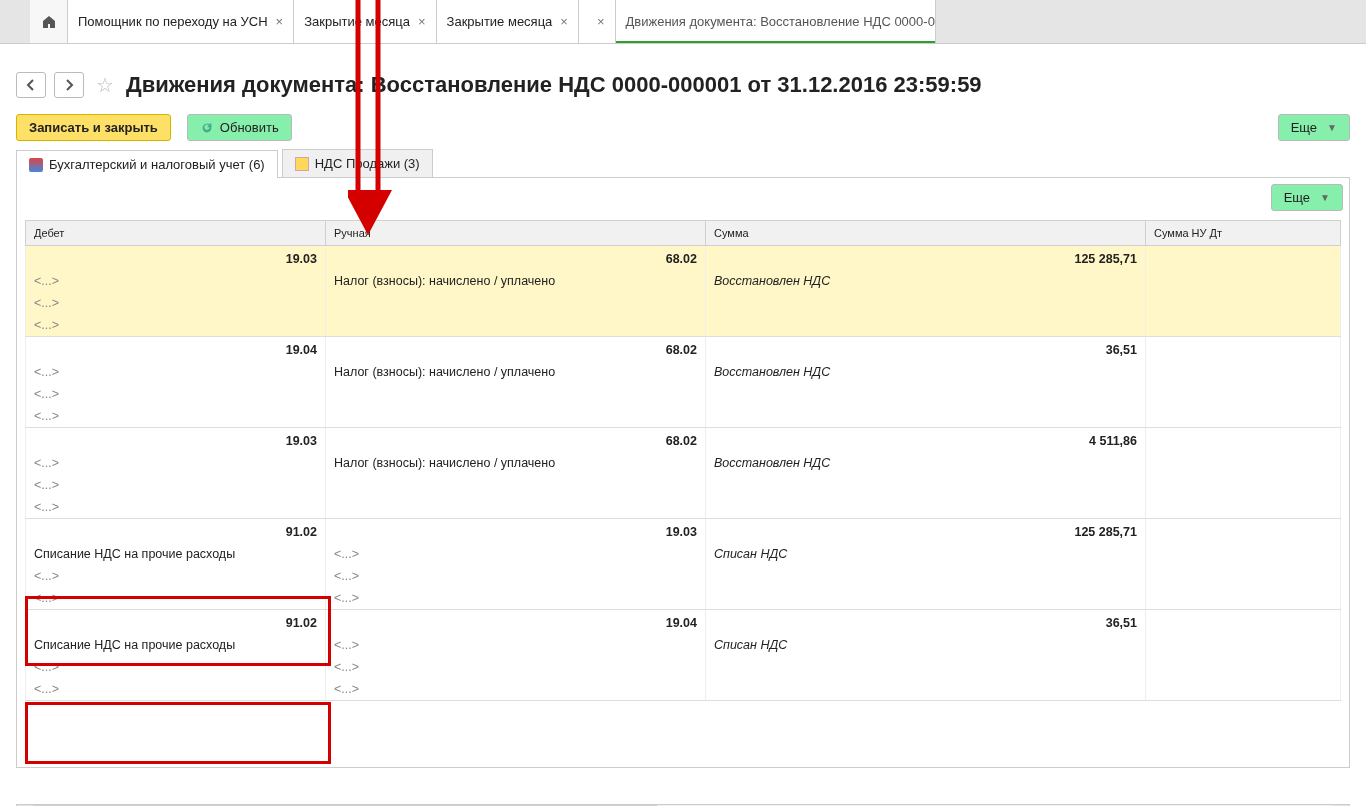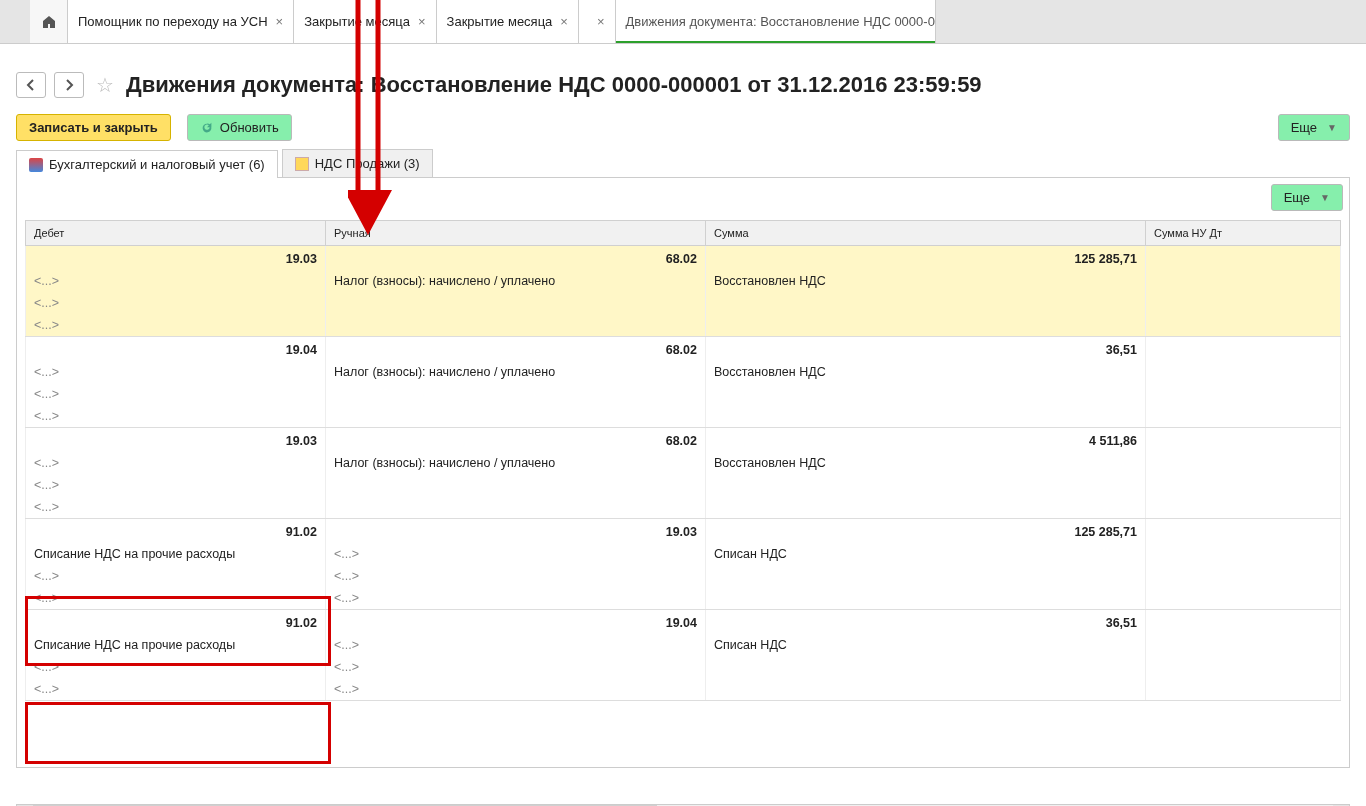--- a/index.html
+++ b/index.html
@@ -41,21 +41,21 @@
   .tablewrap { border:1px solid #ccc; border-top:none; padding:8px 8px 0 8px; position:relative; }
   .more-top-right { position:absolute; right:6px; top:6px; }
 
   
   table.grid { width:100%; border-collapse:collapse; table-layout:fixed; margin-top:34px; }
   table.grid th { text-align:left; font-weight:normal; background:#f1f1f1; border:1px solid #d0d0d0; padding:6px 8px; font-size:11px; }
   table.grid td { border-left:1px solid #eee; border-right:1px solid #eee; padding:4px 8px; font-size:12.5px; vertical-align:top; height:20px; }
   tr.sep td { border-bottom:1px solid #ddd; }
   tr.headrow td { font-weight:bold; padding-top:6px;text-align:right; }
   tr.highlight td { background:#fff7c7; }
-  .italic { }
+  .italic { font-style: italic; }
   .num { text-align:right; padding-right:40px; }
   .dim { color:#888; }
 
   
   .redbox1, .redbox2 { position:absolute; border:3px solid #d40000; pointer-events:none; }
 
   
   .arrow-svg { position:absolute; left:348px; top:0; z-index:50; pointer-events:none; }
 
   

